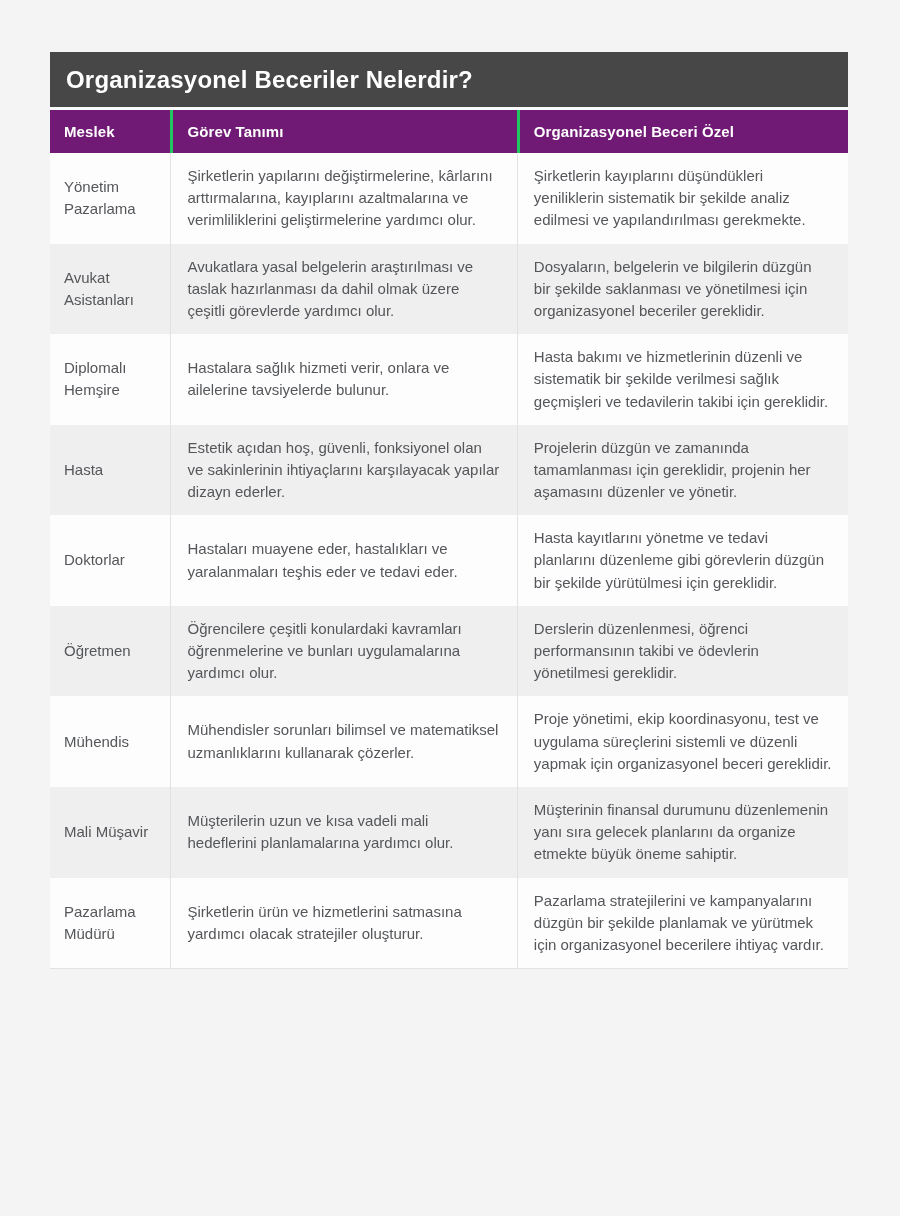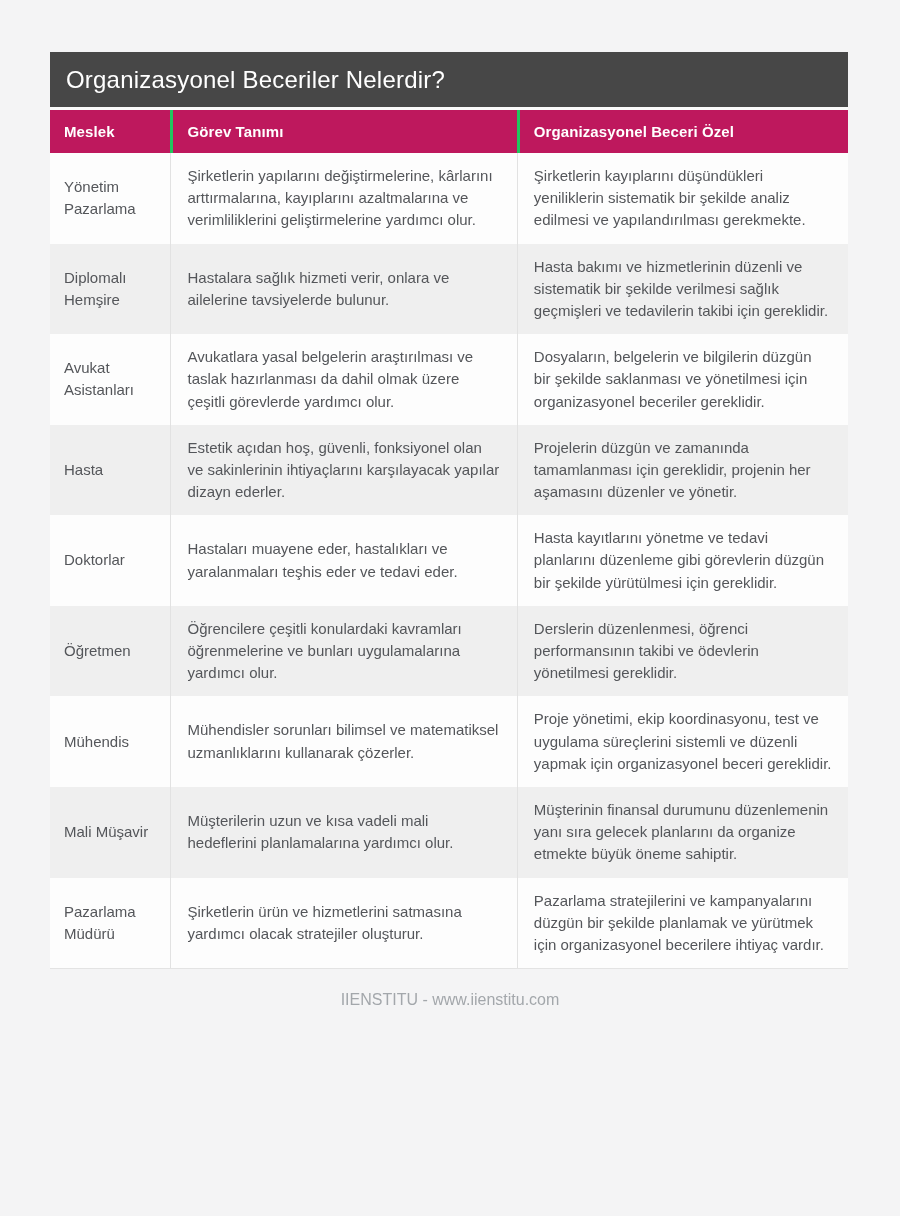--- a/index.html
+++ b/index.html
@@ -20,40 +20,40 @@
 
   .card {
     width: 798px;
     margin: 52px 0 0 50px;
   }
 
   .title-bar {
     background: #474747;
     color: #ffffff;
     font-size: 24px;
-    font-weight: normal;
+    font-weight: bold;
     padding: 14px 16px 13px 16px;
     border-bottom: 3px solid #fafafa;
     letter-spacing: 0.2px;
   }
 
   table.skills {
     width: 100%;
     border-collapse: separate;
     border-spacing: 0;
     table-layout: fixed;
     border-bottom: 1px solid #e3e3e3;
   }
 
   table.skills col.c1 { width: 15.1%; }
   table.skills col.c2 { width: 43.4%; }
   table.skills col.c3 { width: 41.5%; }
 
   table.skills thead th {
-    background: #be185d;
+    background: #701a75;
     color: #ffffff;
     font-size: 15px;
     font-weight: bold;
     text-align: left;
     vertical-align: middle;
     padding: 13px 14px;
     letter-spacing: 0.1px;
   }
   table.skills thead th + th { border-left: 3px solid #22c55e; }
 
@@ -97,28 +97,28 @@
           <th>Organizasyonel Beceri Özel</th>
         </tr>
       </thead>
       <tbody>
         <tr>
           <td class="col-profession">Yönetim Pazarlama</td>
           <td>Şirketlerin yapılarını değiştirmelerine, kârlarını arttırmalarına, kayıplarını azaltmalarına ve verimliliklerini geliştirmelerine yardımcı olur.</td>
           <td>Şirketlerin kayıplarını düşündükleri yeniliklerin sistematik bir şekilde analiz edilmesi ve yapılandırılması gerekmekte.</td>
         </tr>
         <tr>
+          <td class="col-profession">Avukat Asistanları</td>
+          <td>Avukatlara yasal belgelerin araştırılması ve taslak hazırlanması da dahil olmak üzere çeşitli görevlerde yardımcı olur.</td>
+          <td>Dosyaların, belgelerin ve bilgilerin düzgün bir şekilde saklanması ve yönetilmesi için organizasyonel beceriler gereklidir.</td>
+        </tr>
+        <tr>
           <td class="col-profession">Diplomalı Hemşire</td>
           <td>Hastalara sağlık hizmeti verir, onlara ve ailelerine tavsiyelerde bulunur.</td>
           <td>Hasta bakımı ve hizmetlerinin düzenli ve sistematik bir şekilde verilmesi sağlık geçmişleri ve tedavilerin takibi için gereklidir.</td>
-        </tr>
-        <tr>
-          <td class="col-profession">Avukat Asistanları</td>
-          <td>Avukatlara yasal belgelerin araştırılması ve taslak hazırlanması da dahil olmak üzere çeşitli görevlerde yardımcı olur.</td>
-          <td>Dosyaların, belgelerin ve bilgilerin düzgün bir şekilde saklanması ve yönetilmesi için organizasyonel beceriler gereklidir.</td>
         </tr>
         <tr>
           <td class="col-profession">Hasta</td>
           <td>Estetik açıdan hoş, güvenli, fonksiyonel olan ve sakinlerinin ihtiyaçlarını karşılayacak yapılar dizayn ederler.</td>
           <td>Projelerin düzgün ve zamanında tamamlanması için gereklidir, projenin her aşamasını düzenler ve yönetir.</td>
         </tr>
         <tr>
           <td class="col-profession">Doktorlar</td>
           <td>Hastaları muayene eder, hastalıkları ve yaralanmaları teşhis eder ve tedavi eder.</td>
           <td>Hasta kayıtlarını yönetme ve tedavi planlarını düzenleme gibi görevlerin düzgün bir şekilde yürütülmesi için gereklidir.</td>
@@ -140,14 +140,13 @@
         </tr>
         <tr>
           <td class="col-profession">Pazarlama Müdürü</td>
           <td>Şirketlerin ürün ve hizmetlerini satmasına yardımcı olacak stratejiler oluşturur.</td>
           <td>Pazarlama stratejilerini ve kampanyalarını düzgün bir şekilde planlamak ve yürütmek için organizasyonel becerilere ihtiyaç vardır.</td>
         </tr>
       </tbody>
     </table>
   </div>
 
-  <div class="footer">IIENSTITU - www.iienstitu.com</div>
 </div>
 
 </body></html>

